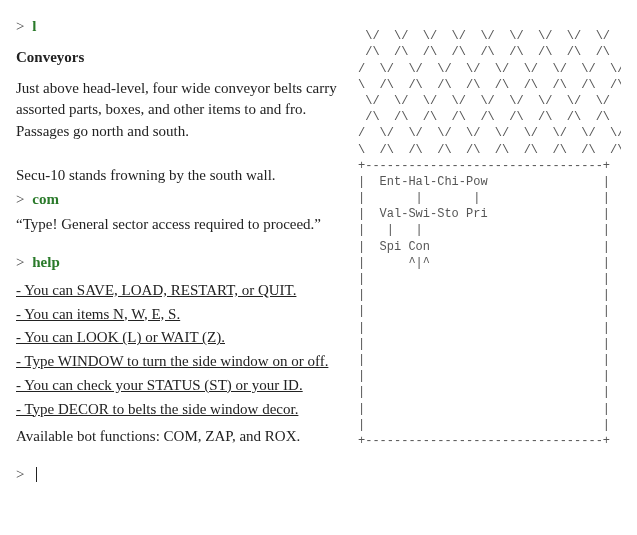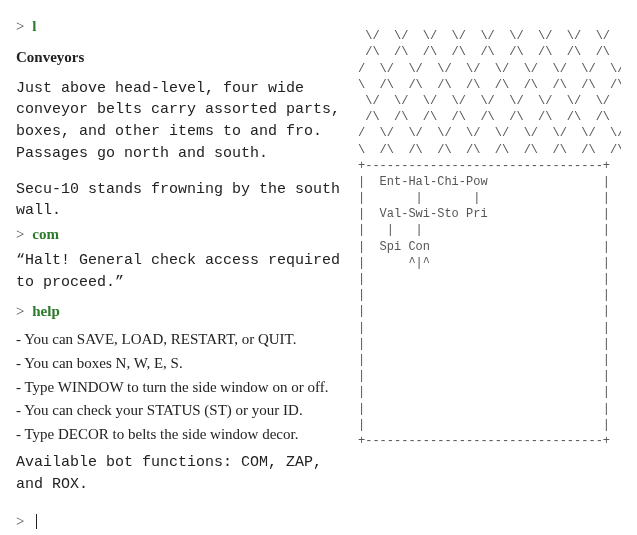--- a/index.html
+++ b/index.html
@@ -39,24 +39,24 @@
   .cmd {
     color: #2a7a2a;
     font-weight: bold;
   }
   .room-title {
     font-weight: bold;
     margin: 9px 0;
   }
   .desc, .line {
     margin: 2px 0;
-    font-family: Liberation Mono, monospace;
   }
   .help-list {
     margin: 6px 0;
+    text-decoration: underline;
   }
   .help-list div {
     margin: 2px 0;
   }
   .cursor {
     display: inline-block;
     width: 1px;
     height: 15px;
     background: #222;
     vertical-align: text-bottom;
@@ -81,36 +81,37 @@
 
   <div class="main">
 
     <div class="prompt-line">
       <span class="prompt-sym">&gt;</span>
       <span class="cmd">l</span>
     </div>
 
     <div class="room-title">Conveyors</div>
     <div class="desc">Just above head-level, four wide conveyor belts carry assorted parts, boxes, and other items to and fro. Passages go north and south.</div>
-    <div class="desc" style="margin-top:14px">Secu-10 stands frowning by the south wall.</div>
+    <div class="desc" style="margin-top:22px">Secu-10 stands frowning by the south wall.</div>
 
     <div class="prompt-line" style="margin-top:2px">
       <span class="prompt-sym">&gt;</span>
       <span class="cmd">com</span>
     </div>
-    <div class="line">“Halt! General check access required to proceed.”</div>
+    <div class="line">“Type! General sector access required to proceed.”</div>
 
-    <div class="prompt-line" style="margin-top:8px">
+    <div class="prompt-line" style="margin-top:16px">
       <span class="prompt-sym">&gt;</span>
       <span class="cmd">help</span>
     </div>
 
     <div class="help-list">
       <div>- You can SAVE, LOAD, RESTART, or QUIT.</div>
-      <div>- You can boxes N, W, E, S.</div>
+      <div>- You can items N, W, E, S.</div>
+      <div>- You can LOOK (L) or WAIT (Z).</div>
       <div>- Type WINDOW to turn the side window on or off.</div>
       <div>- You can check your STATUS (ST) or your ID.</div>
       <div>- Type DECOR to belts the side window decor.</div>
     </div>
 
     <div class="line" style="margin-top:0">Available bot functions: COM, ZAP, and ROX.</div>
 
     <div class="prompt-line" style="margin-top:16px">
       <span class="prompt-sym">&gt;</span>
       <span class="input-wrap"><input class="hidden-input" style=""><span class="cursor"></span></span>

